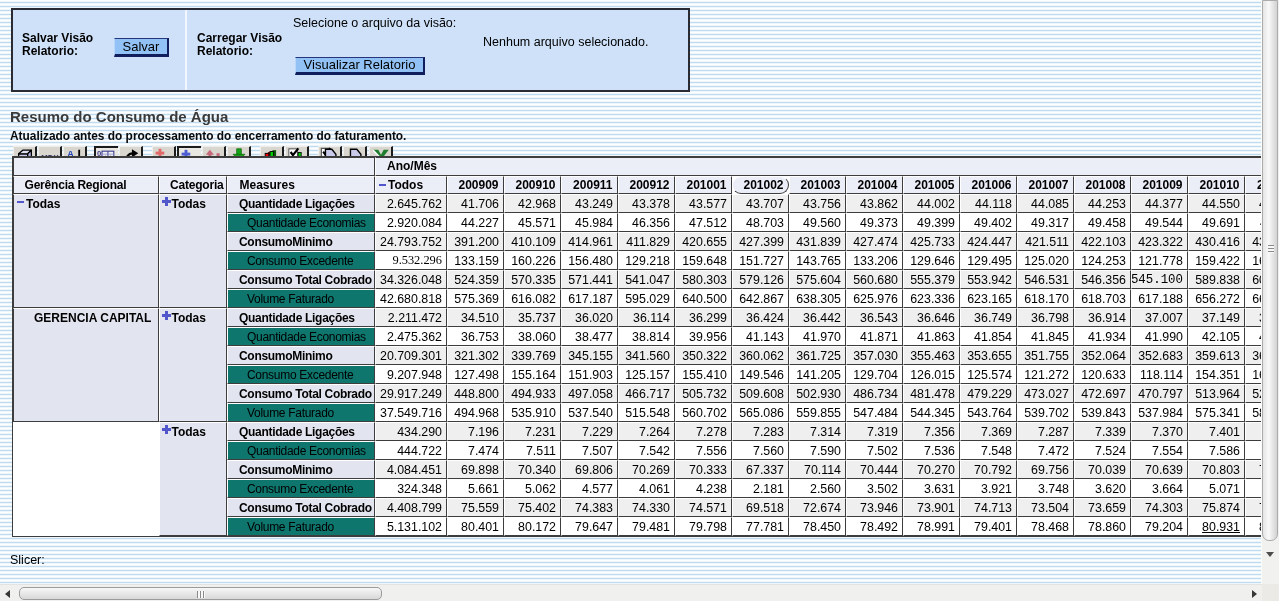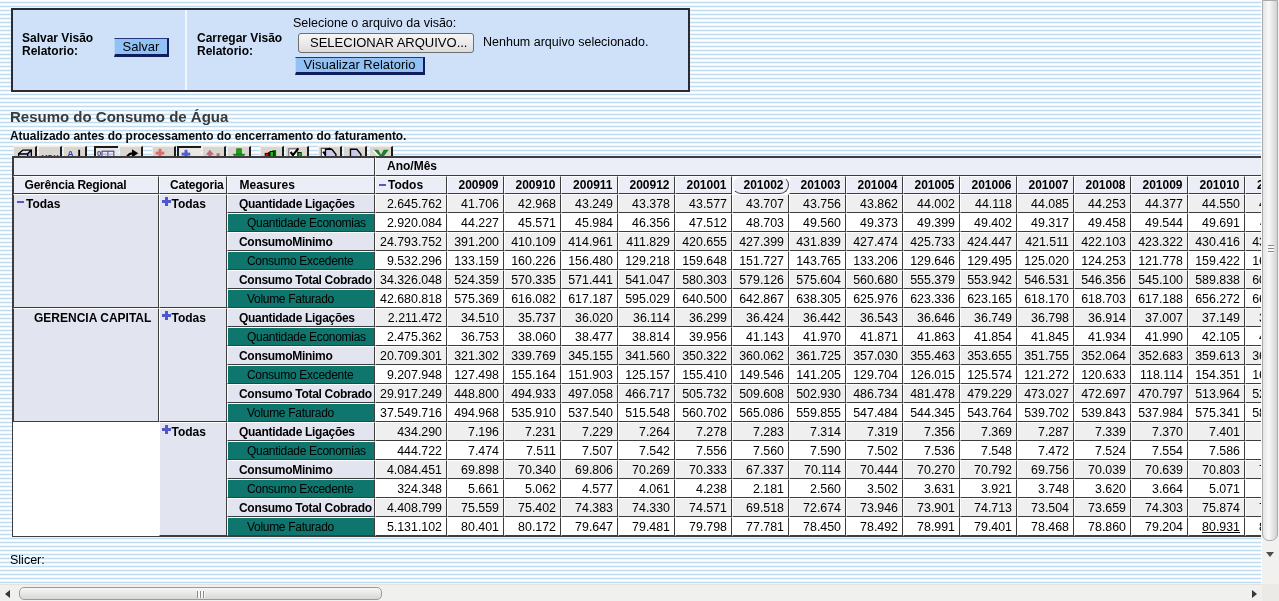--- a/index.html
+++ b/index.html
@@ -73,21 +73,20 @@
 #harrowr{position:absolute;left:1252px;top:4.5px;width:0;height:0;border-top:4px solid transparent;border-bottom:4px solid transparent;border-left:5px solid #373737;}
 #corner{right:0;top:584px;width:17px;height:17px;background:#eceae7;}
 </style></head>
 <body>
 <div class="abs" id="panel">
   <div class="abs" id="pdiv" style="left:172px;top:0;height:80px;"></div>
   <div class="abs" id="lbl1" style="left:9px;top:22px;">Salvar Visão<br>Relatorio:</div>
   <div class="abs blbtn" id="salvar" style="left:101px;top:28px;">Salvar</div>
   <div class="abs" id="lbl2" style="left:184px;top:22px;">Carregar Visão<br>Relatorio:</div>
   <div class="abs" id="sellbl" style="left:280px;top:6px;">Selecione o arquivo da visão:</div>
-  <div class="abs" id="filebtn" style="left:285px;top:23px;">SELECIONAR ARQUIVO...</div>
   <div class="abs" id="nofile" style="left:470px;top:25px;">Nenhum arquivo selecionado.</div>
   <div class="abs blbtn" id="vis" style="left:282px;top:47px;">Visualizar Relatorio</div>
 </div>
 <div class="abs" id="title">Resumo do Consumo de Água</div>
 <div class="abs" id="subtitle">Atualizado antes do processamento do encerramento do faturamento.</div>
 <div class="abs" id="toolbar"><div class="tb n"><svg width="20" height="20" viewBox="0 0 22 22">
         <rect x="4" y="7.5" width="10" height="10.5" fill="#ccccee" stroke="#000" stroke-width="1.4"></rect>
         <polygon points="4,7.5 8.5,3.5 18,3.5 14,7.5" fill="#e0e0f5" stroke="#000" stroke-width="1.4" stroke-linejoin="round"></polygon>
         <polygon points="14,7.5 18,3.5 18,14 14,18" fill="#b2b2de" stroke="#000" stroke-width="1.4" stroke-linejoin="round"></polygon>
       </svg></div>
@@ -244,21 +243,21 @@
 <div class="d0" style="grid-area:5/11/6/12;">431.839</div>
 <div class="d0" style="grid-area:5/12/6/13;">427.474</div>
 <div class="d0" style="grid-area:5/13/6/14;">425.733</div>
 <div class="d0" style="grid-area:5/14/6/15;">424.447</div>
 <div class="d0" style="grid-area:5/15/6/16;">421.511</div>
 <div class="d0" style="grid-area:5/16/6/17;">422.103</div>
 <div class="d0" style="grid-area:5/17/6/18;">423.322</div>
 <div class="d0" style="grid-area:5/18/6/19;">430.416</div>
 <div class="d0" style="grid-area:5/19/6/20;">437.166</div>
 <div class="m1" style="grid-area:6/3/7/4;">Consumo Excedente</div>
-<div class="d1" style="grid-area:6/4/7/5;">9.532.296</div>
+<div class="d1" style="grid-area:6/4/7/5;font-family:Liberation Serif, serif;">9.532.296</div>
 <div class="d1" style="grid-area:6/5/7/6;">133.159</div>
 <div class="d1" style="grid-area:6/6/7/7;">160.226</div>
 <div class="d1" style="grid-area:6/7/7/8;">156.480</div>
 <div class="d1" style="grid-area:6/8/7/9;">129.218</div>
 <div class="d1" style="grid-area:6/9/7/10;">159.648</div>
 <div class="d1" style="grid-area:6/10/7/11;">151.727</div>
 <div class="d1" style="grid-area:6/11/7/12;">143.765</div>
 <div class="d1" style="grid-area:6/12/7/13;">133.206</div>
 <div class="d1" style="grid-area:6/13/7/14;">129.646</div>
 <div class="d1" style="grid-area:6/14/7/15;">129.495</div>
@@ -274,21 +273,21 @@
 <div class="d0" style="grid-area:7/7/8/8;">571.441</div>
 <div class="d0" style="grid-area:7/8/8/9;">541.047</div>
 <div class="d0" style="grid-area:7/9/8/10;">580.303</div>
 <div class="d0" style="grid-area:7/10/8/11;">579.126</div>
 <div class="d0" style="grid-area:7/11/8/12;">575.604</div>
 <div class="d0" style="grid-area:7/12/8/13;">560.680</div>
 <div class="d0" style="grid-area:7/13/8/14;">555.379</div>
 <div class="d0" style="grid-area:7/14/8/15;">553.942</div>
 <div class="d0" style="grid-area:7/15/8/16;">546.531</div>
 <div class="d0" style="grid-area:7/16/8/17;">546.356</div>
-<div class="d0" style="grid-area:7/17/8/18;">545.100</div>
+<div class="d0" style="grid-area:7/17/8/18;font-family:Liberation Mono, monospace;">545.100</div>
 <div class="d0" style="grid-area:7/18/8/19;">589.838</div>
 <div class="d0" style="grid-area:7/19/8/20;">603.616</div>
 <div class="m1" style="grid-area:8/3/9/4;">Volume Faturado</div>
 <div class="d1" style="grid-area:8/4/9/5;">42.680.818</div>
 <div class="d1" style="grid-area:8/5/9/6;">575.369</div>
 <div class="d1" style="grid-area:8/6/9/7;">616.082</div>
 <div class="d1" style="grid-area:8/7/9/8;">617.187</div>
 <div class="d1" style="grid-area:8/8/9/9;">595.029</div>
 <div class="d1" style="grid-area:8/9/9/10;">640.500</div>
 <div class="d1" style="grid-area:8/10/9/11;">642.867</div>

